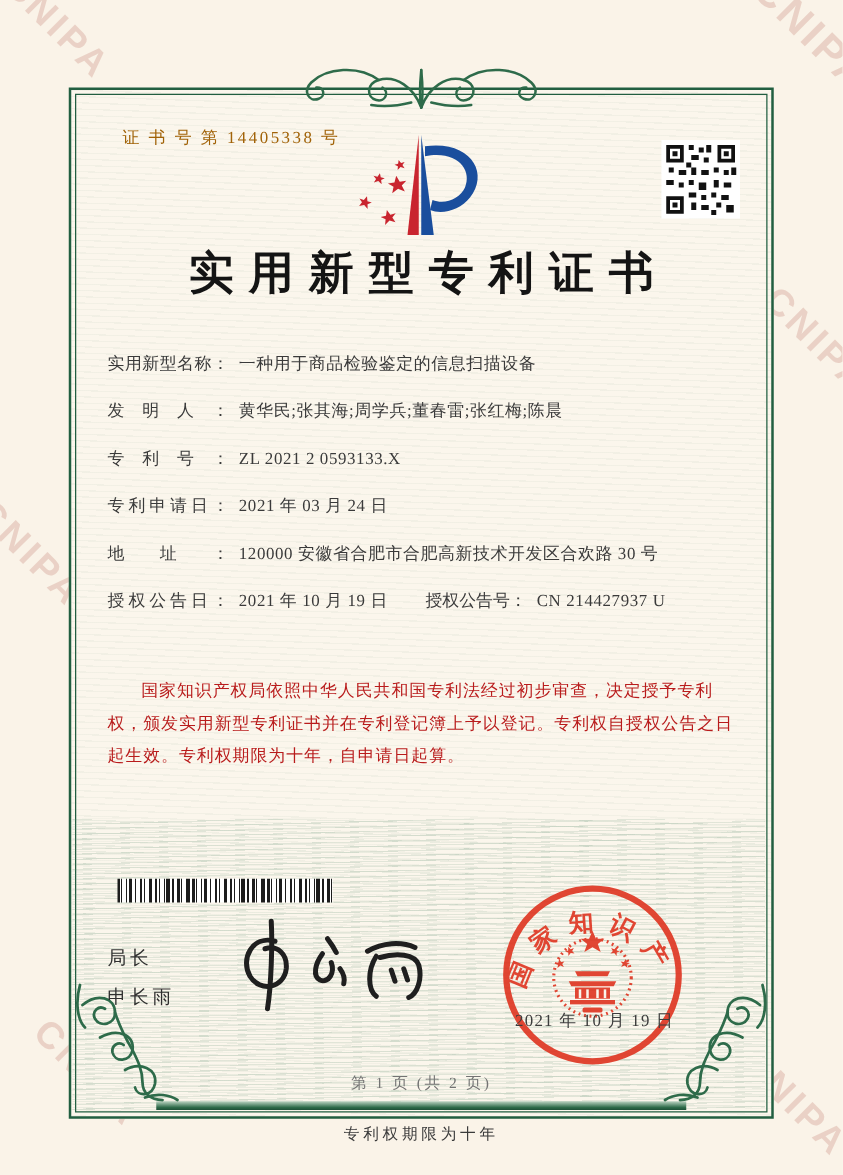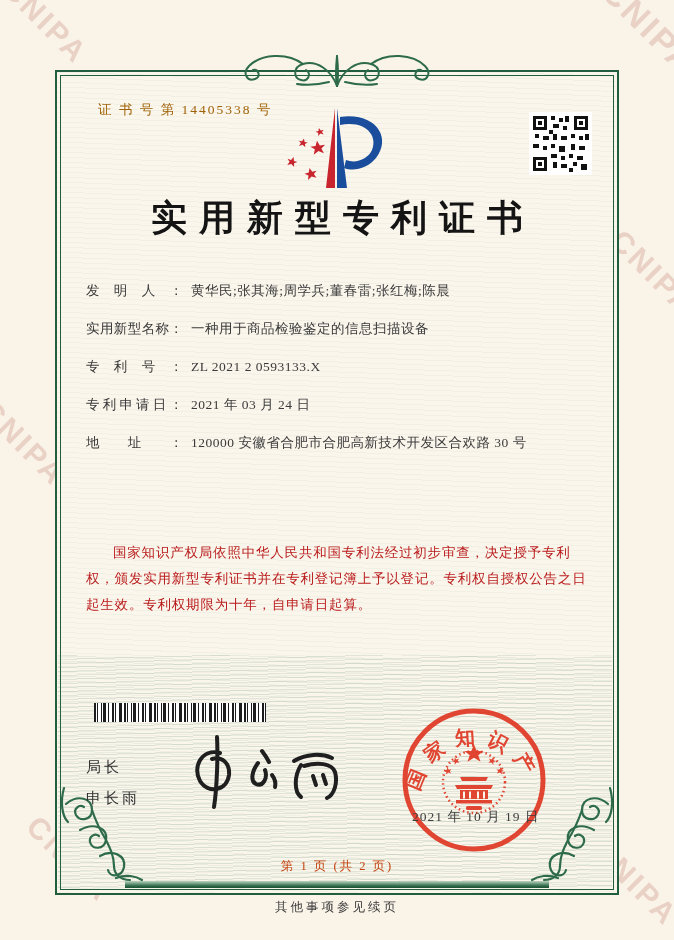--- a/index.html
+++ b/index.html
@@ -61,21 +61,21 @@
       #1c1c1c 21px 22px, #fff 22px 25px, #1c1c1c 25px 28px, #fff 28px 30px);}
   
   .sig-block{position:absolute;left:86px;top:752px;font-size:15px;line-height:31px;color:#2f2f2f;letter-spacing:3px;}
   .sig-svg{position:absolute;left:182px;top:733px;}
   
   .seal{position:absolute;left:399px;top:705px;opacity:0.9;}
   .seal-date{position:absolute;left:412px;top:808px;width:170px;font-size:13.5px;
     color:#3d3d3d;letter-spacing:1px;z-index:5;}
   
   .page-footer{position:absolute;left:0;top:858px;width:674px;text-align:center;
-    font-size:12.5px;letter-spacing:2px;color:#c2410c;}
+    font-size:12.5px;letter-spacing:2px;color:#737373;}
   .cont-note{position:absolute;left:0;top:899px;width:674px;text-align:center;
     font-size:12.5px;letter-spacing:3px;color:#3a3a3a;}
 </style>
 </head>
 <body>
 
 <span class="wm wm1">CNIPA</span>
 <span class="wm wm2">CNIPA</span>
 <span class="wm wm3">CNIPA</span>
 <span class="wm wm4">CNIPA</span>
@@ -181,33 +181,36 @@
   <rect x="48" y="7" width="8" height="8" fill="#fff"></rect>
     <rect x="50" y="9" width="4" height="4" fill="#111"></rect>
   <rect x="7" y="48" width="8" height="8" fill="#fff"></rect>
     <rect x="9" y="50" width="4" height="4" fill="#111"></rect>
 </svg>
 
 <div class="title">实用新型专利证书</div>
 
 <div class="fields">
   <div class="field-row">
+    <span class="flabel">实用新型名称：</span><span class="fvalue">一种用于商品检验鉴定的信息扫描设备</span>
+  </div>
+  <div class="field-row">
     <span class="flabel">发明人：</span><span class="fvalue">黄华民;张其海;周学兵;董春雷;张红梅;陈晨</span>
   </div>
   <div class="field-row">
-    <span class="flabel">实用新型名称：</span><span class="fvalue">一种用于商品检验鉴定的信息扫描设备</span>
-  </div>
-  <div class="field-row">
     <span class="flabel">专利号：</span><span class="fvalue">ZL 2021 2 0593133.X</span>
   </div>
   <div class="field-row">
     <span class="flabel">专利申请日：</span><span class="fvalue">2021 年 03 月 24 日</span>
   </div>
   <div class="field-row">
     <span class="flabel">地址：</span><span class="fvalue">120000 安徽省合肥市合肥高新技术开发区合欢路 30 号</span>
+  </div>
+  <div class="field-row">
+    <span class="flabel">授权公告日：</span><span class="fvalue">2021 年 10 月 19 日</span><span class="spacer"></span><span>授权公告号：</span><span class="fvalue">CN 214427937 U</span>
   </div>
 </div>
 
 <div class="body-text">
   <p>国家知识产权局依照中华人民共和国专利法经过初步审查，决定授予专利权，颁发实用新型专利证书并在专利登记簿上予以登记。专利权自授权公告之日起生效。专利权期限为十年，自申请日起算。</p>
 </div>
 
 <div class="barcode"></div>
 
 <div class="sig-block">
@@ -253,13 +256,13 @@
     <circle cx="75" cy="77" r="31" stroke-width="2.5" stroke-dasharray="1.5 3"></circle>
   </g>
   <rect x="64" y="86.5" width="2" height="7" fill="#fbf6ec"></rect>
   <rect x="70" y="86.5" width="2" height="7" fill="#fbf6ec"></rect>
   <rect x="78" y="86.5" width="2" height="7" fill="#fbf6ec"></rect>
   <rect x="84" y="86.5" width="2" height="7" fill="#fbf6ec"></rect>
 </svg>
 <div class="seal-date">2021 年 10 月 19 日</div>
 
 <div class="page-footer">第 1 页 (共 2 页)</div>
-<div class="cont-note">其他事项参见续页</div>
+<div class="cont-note">专利权期限为十年</div>
 
 </body></html>

